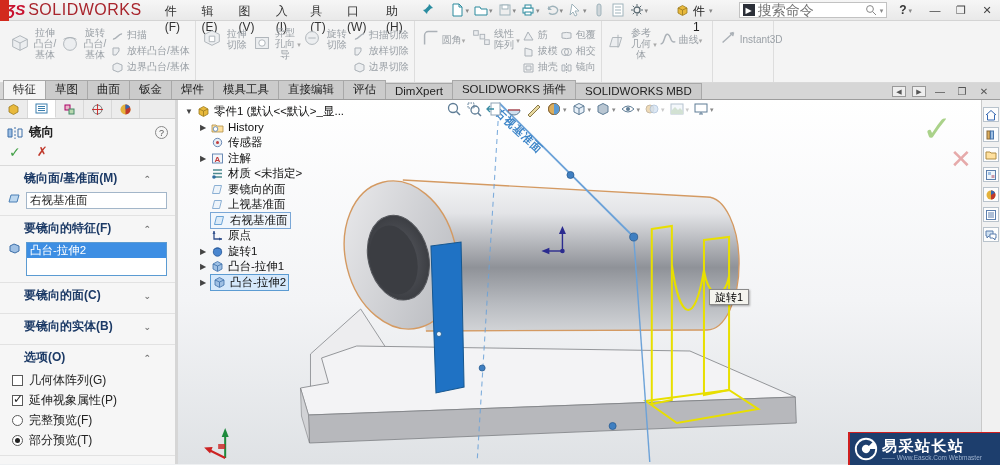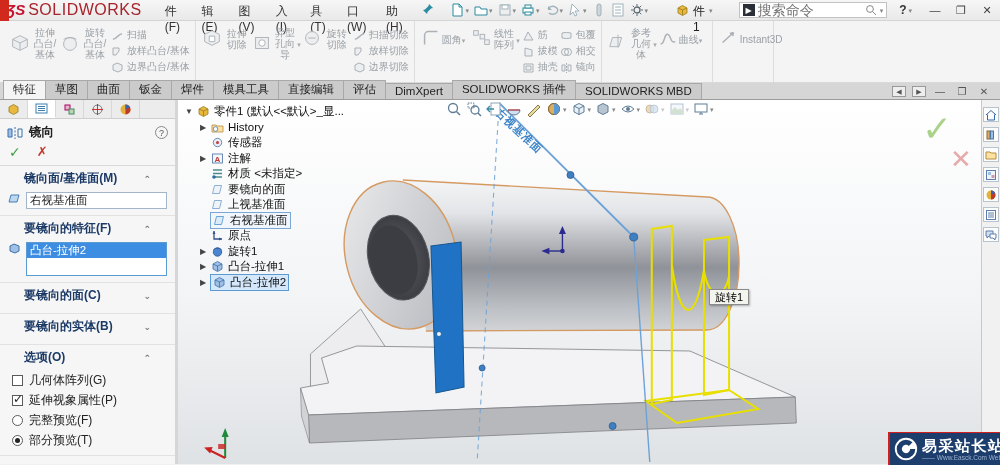--- a/index.html
+++ b/index.html
@@ -91,21 +91,21 @@
   .tooltip{position:absolute;left:531px;top:189px;background:#f4f4ee;border:1px solid #8a8a8a;font-size:11px;padding:0 5px;height:16px;display:flex;align-items:center;box-shadow:1px 1px 2px rgba(0,0,0,.3);z-index:6}
   .confirm-check{position:absolute;left:744px;top:8px;font-size:36px;color:#8fc464;opacity:.75;font-weight:bold;z-index:6}
   .confirm-x{position:absolute;left:772px;top:44px;font-size:26px;color:#df8f8f;opacity:.75;font-weight:bold;z-index:6}
 
   
   .taskpane{width:19px;background:#f1f1f1;border-left:1px solid #c9c9c9;display:flex;flex-direction:column;align-items:center;padding-top:7px;gap:5px}
   .tpicon{width:16px;height:15px;border:1px solid #b9c3cc;background:#fdfdfd;display:flex;align-items:center;justify-content:center}
   .tpicon svg{width:12px;height:12px}
 
   
-  .watermark{position:absolute;right:0;bottom:0;width:112px;height:33px;background:#1d3e6d;border-left:2px solid #cf1f1f;border-top:1px solid #cf1f1f;display:flex;align-items:center;z-index:40}
+  .watermark{position:absolute;right:0;bottom:0;width:152px;height:33px;background:#1d3e6d;border-left:2px solid #cf1f1f;border-top:1px solid #cf1f1f;display:flex;align-items:center;z-index:40}
   .wlogo{width:26px;height:26px;margin:0 3px 0 3px;flex:0 0 26px}
   .wtext{display:flex;flex-direction:column;overflow:hidden}
   .wtitle{color:#fff;font-size:15px;font-weight:bold;letter-spacing:1.5px;line-height:17px;white-space:nowrap}
   .wsub{color:#9db1cd;font-size:6.5px;line-height:8px;white-space:nowrap}
 </style>
 </head>
 <body>
 
 <div class="redmark"></div>
 

